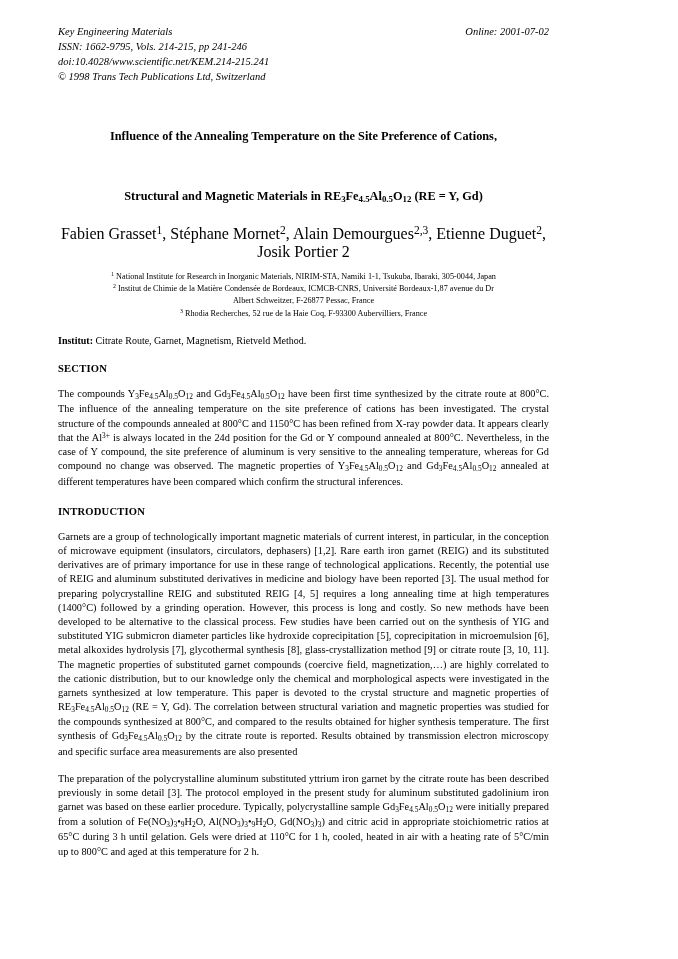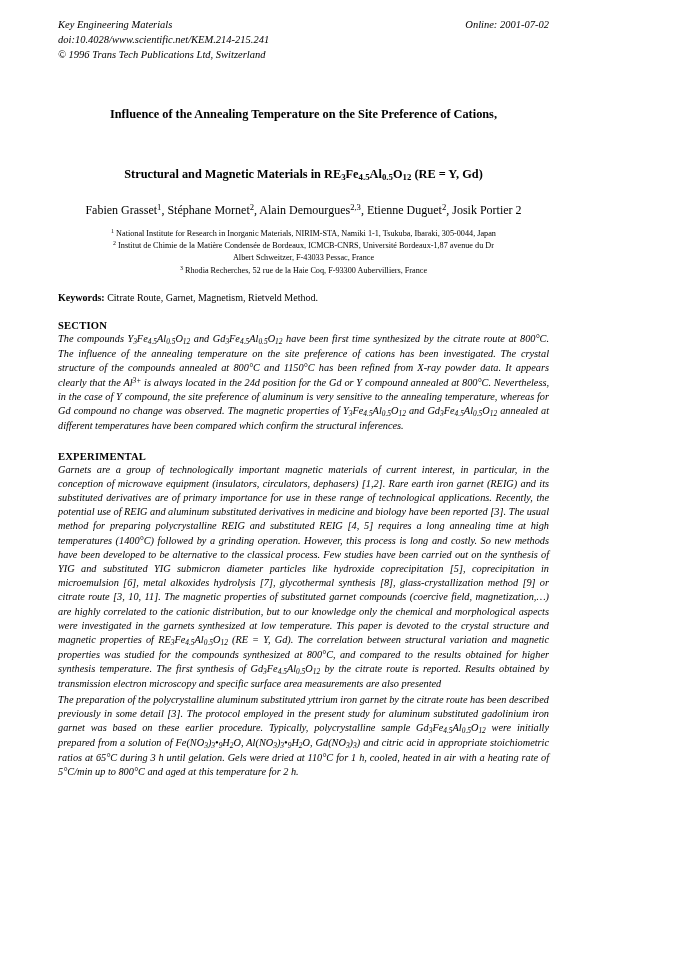--- a/index.html
+++ b/index.html
@@ -12,21 +12,21 @@
     height: 959px;
     font-family: "Liberation Serif", serif;
     color: #000000;
     overflow: hidden;
   }
   .page {
     position: relative;
     width: 607px;
     height: 959px;
     box-sizing: border-box;
-    padding: 18px 58px 20px 58px;
+    padding: 25px 58px 20px 58px;
   }
 
   
   .header {
     display: flex;
     justify-content: space-between;
     align-items: flex-start;
     font-style: italic;
     font-size: 10.5px;
     line-height: 1.42;
@@ -47,21 +47,21 @@
     line-height: 1.5;
   }
   .title .ln { display: block; margin-top: 42px; }
   sub { font-size: 0.72em; vertical-align: -0.25em; }
   sup { font-size: 0.72em; vertical-align: 0.45em; }
 
   
   .authors {
     margin-top: 17px;
     text-align: center;
-    font-size: 12px;
+    font-size: 16px;
   }
 
   
   .affiliations {
     margin-top: 9px;
     text-align: center;
     font-size: 8.2px;
     line-height: 1.45;
   }
   .affiliations div { display: block; }
@@ -76,64 +76,64 @@
   
   .section-head {
     margin-top: 17px;
     font-weight: bold;
     font-size: 10.6px;
     letter-spacing: 0.2px;
   }
 
   
   p.body {
-    margin: 1px 0 0 0;
+    margin: 13px 0 0 0;
     font-size: 10.3px;
     line-height: 1.38;
     text-align: justify;
-    font-style: italic;
   }
   .abstract-body { margin-top: 9px; }
 </style>
 </head>
 <body>
 
 <div class="page">
 
   <div class="header">
     <div class="header-left">
       <div>Key Engineering Materials</div>
+      <div>ISSN: 1662-9795, Vols. 214-215, pp 241-246</div>
       <div>doi:10.4028/www.scientific.net/KEM.214-215.241</div>
-      <div>© 1996 Trans Tech Publications Ltd, Switzerland</div>
+      <div>© 1998 Trans Tech Publications Ltd, Switzerland</div>
     </div>
     <div class="header-right">Online: 2001-07-02</div>
   </div>
 
   <div class="title">
     <span class="ln">Influence of the Annealing Temperature on the Site Preference of Cations,</span>
     <span class="ln"><span>Structural and Magnetic Materials in RE</span><sub>3</sub><span>Fe</span><sub>4.5</sub><span>Al</span><sub>0.5</sub><span>O</span><sub>12</sub><span> (RE = Y, Gd)</span></span>
   </div>
 
   <div class="authors">
     <span>Fabien Grasset<sup>1</sup>, Stéphane Mornet<sup>2</sup>, Alain Demourgues<sup>2,3</sup>, Etienne Duguet<sup>2</sup>, Josik Portier 2</span>
   </div>
 
   <div class="affiliations">
     <div><sup>1</sup> National Institute for Research in Inorganic Materials, NIRIM-STA, Namiki 1-1, Tsukuba, Ibaraki, 305-0044, Japan</div>
     <div><sup>2</sup> Institut de Chimie de la Matière Condensée de Bordeaux, ICMCB-CNRS, Université Bordeaux-1,87 avenue du Dr</div>
-    <div>Albert Schweitzer, F-43033 Pessac, France</div>
+    <div>Albert Schweitzer, F-26877 Pessac, France</div>
     <div><sup>3</sup> Rhodia Recherches, 52 rue de la Haie Coq, F-93300 Aubervilliers, France</div>
   </div>
 
   <div class="keywords">
-    <span class="kw-label">Keywords:</span>
+    <span class="kw-label">Institut:</span>
     <span>Citrate Route, Garnet, Magnetism, Rietveld Method.</span>
   </div>
 
   <div class="section-head">SECTION</div>
   <p class="body abstract-body">The compounds Y<sub>3</sub>Fe<sub>4.5</sub>Al<sub>0.5</sub>O<sub>12</sub> and Gd<sub>3</sub>Fe<sub>4.5</sub>Al<sub>0.5</sub>O<sub>12</sub> have been first time synthesized by the citrate route at 800°C. The influence of the annealing temperature on the site preference of cations has been investigated. The crystal structure of the compounds annealed at 800°C and 1150°C has been refined from X-ray powder data. It appears clearly that the Al<sup>3+</sup> is always located in the 24d position for the Gd or Y compound annealed at 800°C. Nevertheless, in the case of Y compound, the site preference of aluminum is very sensitive to the annealing temperature, whereas for Gd compound no change was observed. The magnetic properties of Y<sub>3</sub>Fe<sub>4.5</sub>Al<sub>0.5</sub>O<sub>12</sub> and Gd<sub>3</sub>Fe<sub>4.5</sub>Al<sub>0.5</sub>O<sub>12</sub> annealed at different temperatures have been compared which confirm the structural inferences.</p>
 
-  <div class="section-head">EXPERIMENTAL</div>
+  <div class="section-head">INTRODUCTION</div>
   <p class="body">Garnets are a group of technologically important magnetic materials of current interest, in particular, in the conception of microwave equipment (insulators, circulators, dephasers) [1,2]. Rare earth iron garnet (REIG) and its substituted derivatives are of primary importance for use in these range of technological applications. Recently, the potential use of REIG and aluminum substituted derivatives in medicine and biology have been reported [3]. The usual method for preparing polycrystalline REIG and substituted REIG [4, 5] requires a long annealing time at high temperatures (1400°C) followed by a grinding operation. However, this process is long and costly. So new methods have been developed to be alternative to the classical process. Few studies have been carried out on the synthesis of YIG and substituted YIG submicron diameter particles like hydroxide coprecipitation [5], coprecipitation in microemulsion [6], metal alkoxides hydrolysis [7], glycothermal synthesis [8], glass-crystallization method [9] or citrate route [3, 10, 11]. The magnetic properties of substituted garnet compounds (coercive field, magnetization,…) are highly correlated to the cationic distribution, but to our knowledge only the chemical and morphological aspects were investigated in the garnets synthesized at low temperature. This paper is devoted to the crystal structure and magnetic properties of RE<sub>3</sub>Fe<sub>4.5</sub>Al<sub>0.5</sub>O<sub>12</sub> (RE = Y, Gd). The correlation between structural variation and magnetic properties was studied for the compounds synthesized at 800°C, and compared to the results obtained for higher synthesis temperature. The first synthesis of Gd<sub>3</sub>Fe<sub>4.5</sub>Al<sub>0.5</sub>O<sub>12</sub> by the citrate route is reported. Results obtained by transmission electron microscopy and specific surface area measurements are also presented</p>
 
   <p class="body">The preparation of the polycrystalline aluminum substituted yttrium iron garnet by the citrate route has been described previously in some detail [3]. The protocol employed in the present study for aluminum substituted gadolinium iron garnet was based on these earlier procedure. Typically, polycrystalline sample Gd<sub>3</sub>Fe<sub>4.5</sub>Al<sub>0.5</sub>O<sub>12</sub> were initially prepared from a solution of Fe(NO<sub>3</sub>)<sub>3</sub>•<sub>9</sub>H<sub>2</sub>O, Al(NO<sub>3</sub>)<sub>3</sub>•<sub>9</sub>H<sub>2</sub>O, Gd(NO<sub>3</sub>)<sub>3</sub>) and citric acid in appropriate stoichiometric ratios at 65°C during 3 h until gelation. Gels were dried at 110°C for 1 h, cooled, heated in air with a heating rate of 5°C/min up to 800°C and aged at this temperature for 2 h.</p>
 
 </div>
 
 </body></html>

